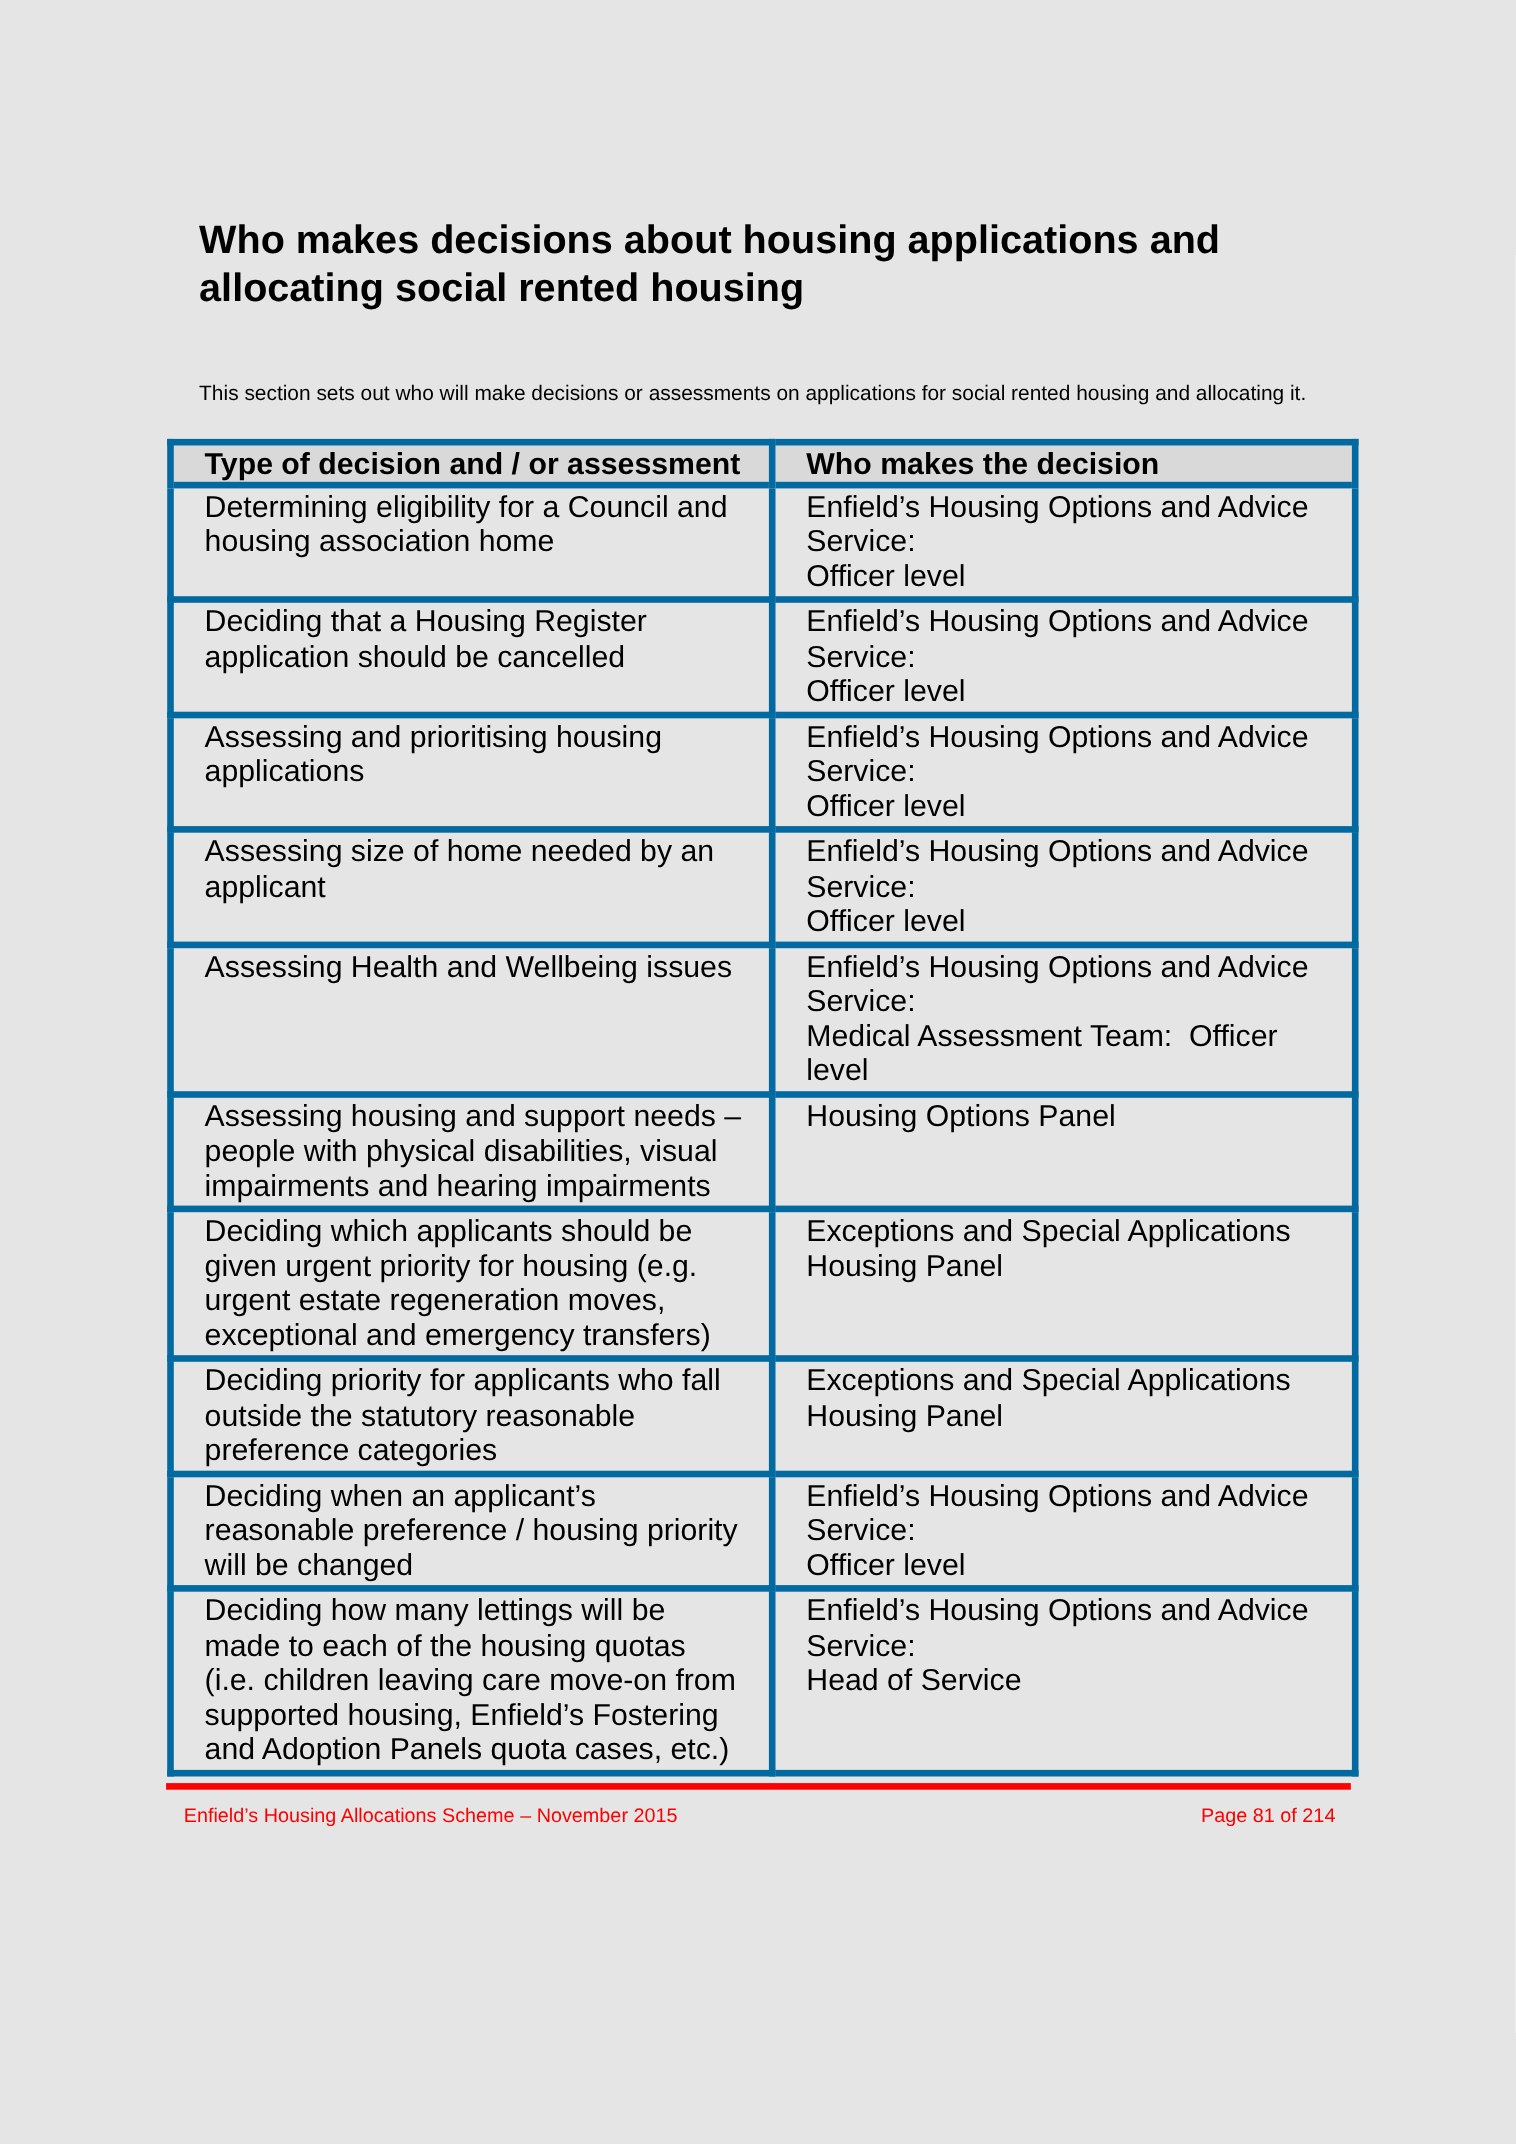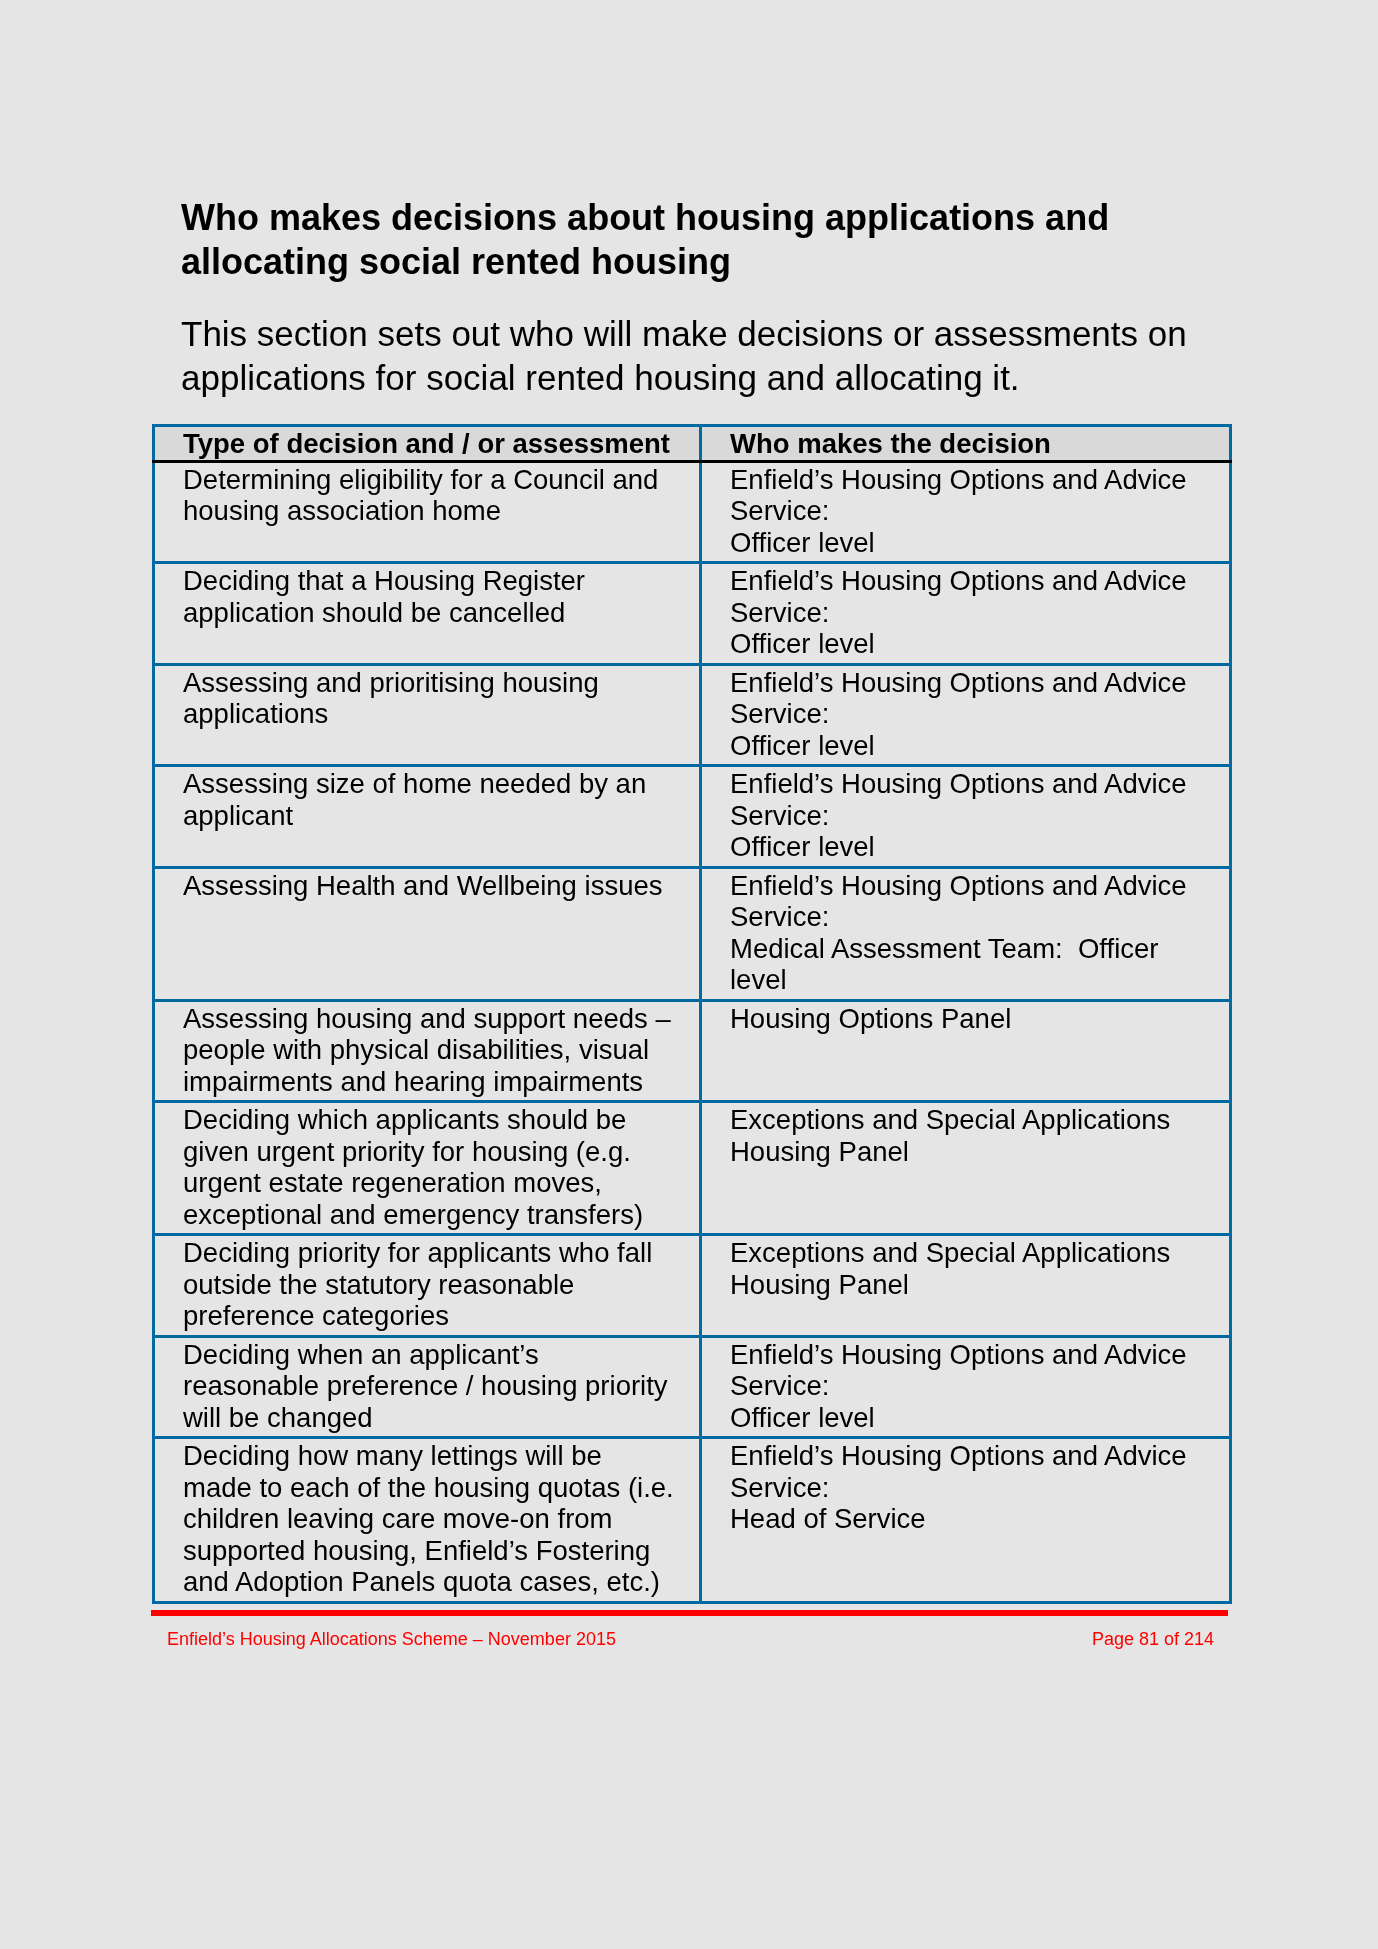--- a/index.html
+++ b/index.html
@@ -18,37 +18,37 @@
 
   .title {
     margin: 0 0 0 181px;
     width: 1020px;
     font-size: 36px;
     line-height: 44px;
     font-weight: 700;
   }
 
   .intro {
-    margin: 28px 0 0 181px;
+    margin: 58px 0 0 181px;
     width: 1030px;
-    font-size: 35px;
-    line-height: 44px;
+    font-size: 19px;
+    line-height: 33px;
   }
 
   table.decisions-table {
     margin: 24px 0 0 152px;
     width: 1077px;
     table-layout: fixed;
     border-collapse: collapse;
     border: 3px solid #000000;
   }
 
   .decisions-table th,
   .decisions-table td {
-    border: 3px solid #0369a1;
+    border: 6px solid #0369a1;
     vertical-align: top;
     text-align: left;
     font-size: 27.5px;
     overflow: hidden;
   }
 
   .decisions-table th {
     background: var(--header-gray, #d9d9d9);
     border-bottom: 3px solid #000000;
     font-weight: 700;

